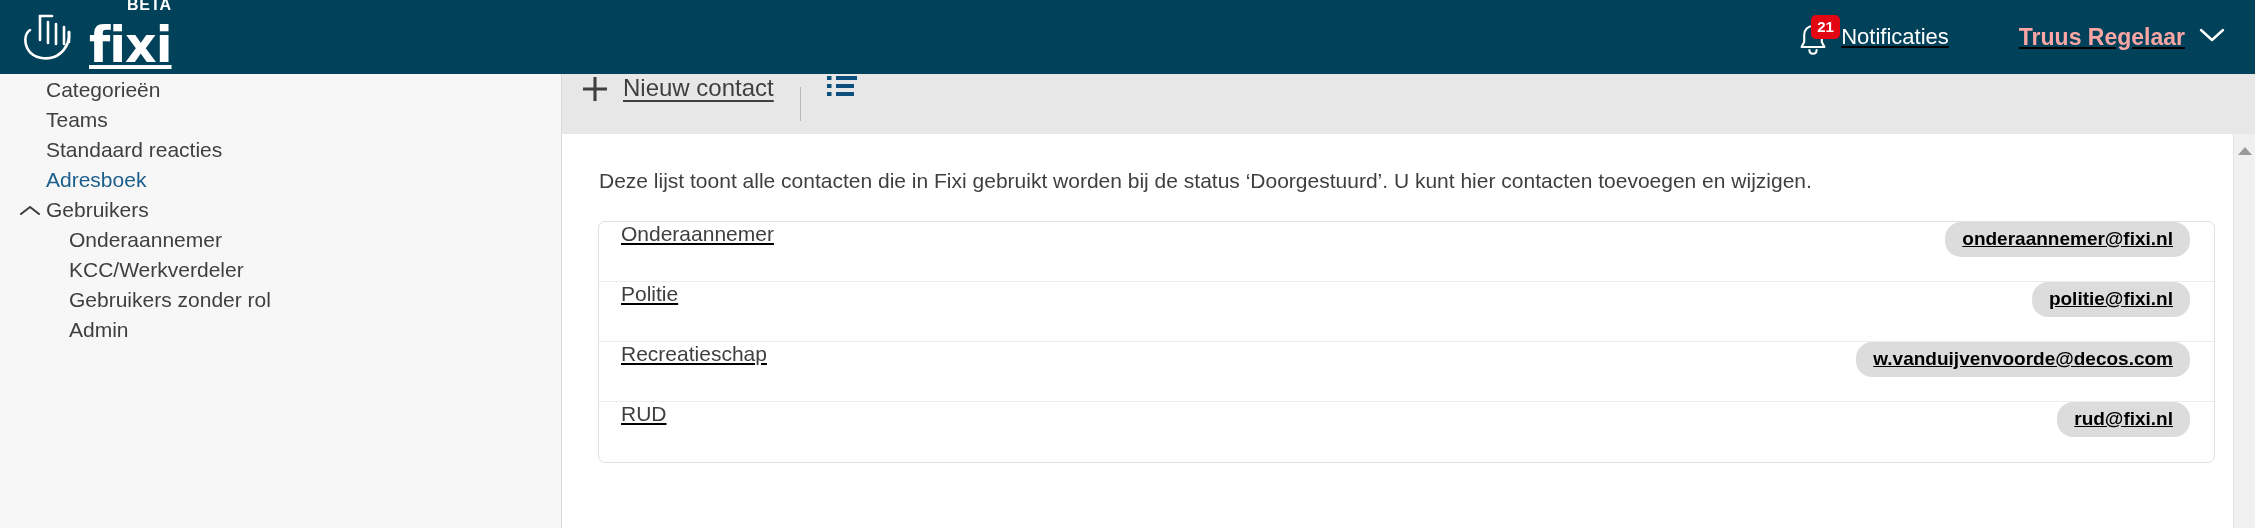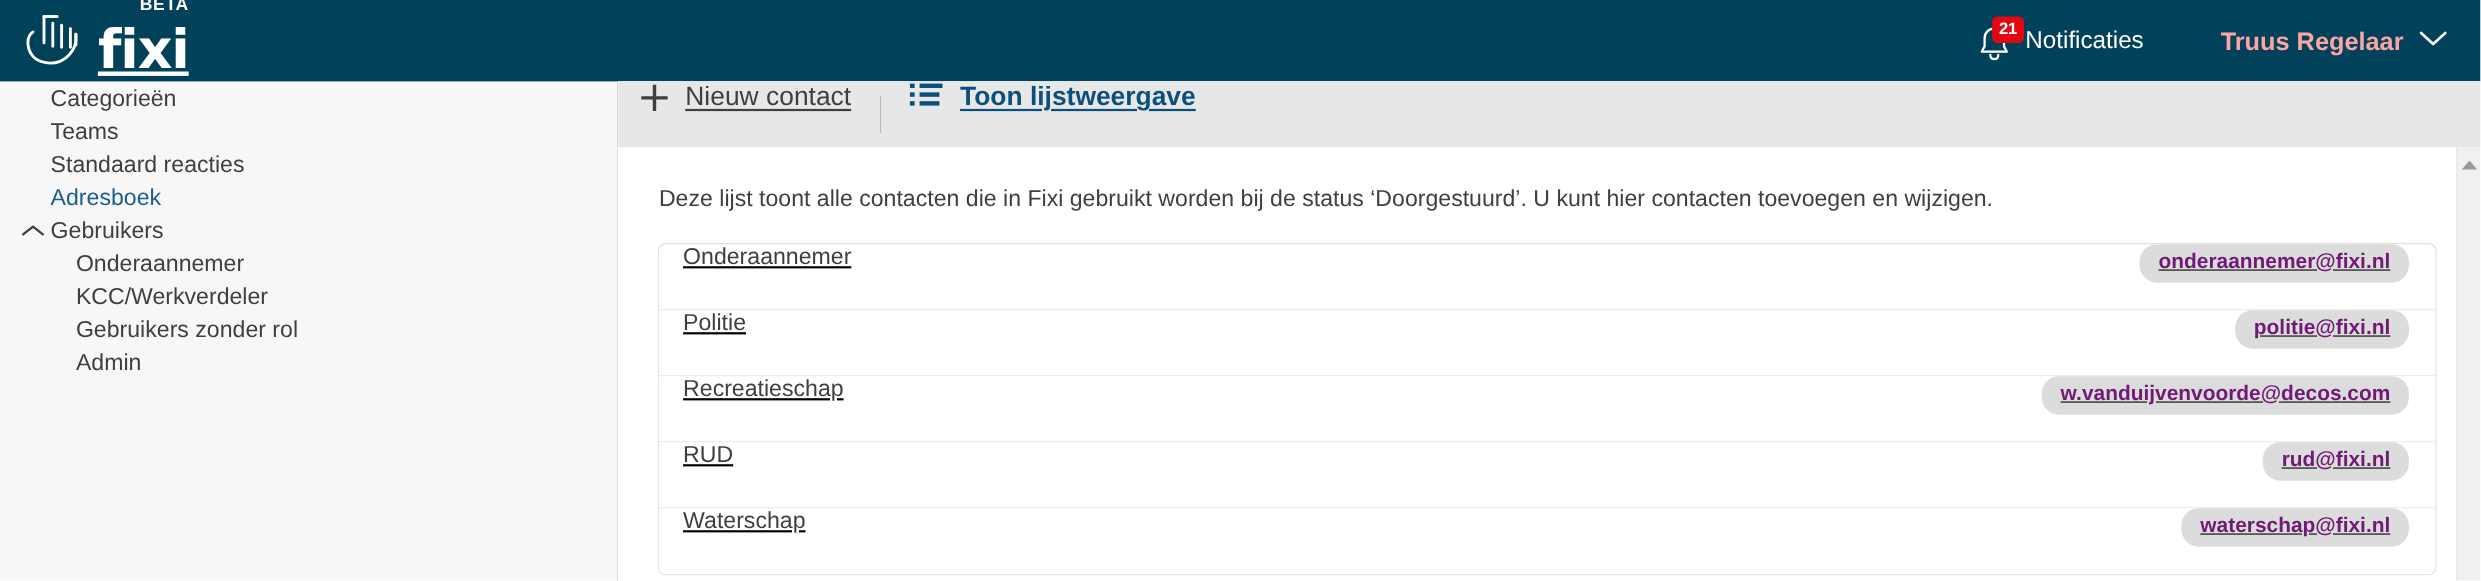--- a/index.html
+++ b/index.html
@@ -63,20 +63,21 @@
     font-weight: 700;
     letter-spacing: 0.6px;
     font-family: "Liberation Sans", sans-serif;
   }
 
   .topbar-right {
     margin-left: auto;
     display: flex;
     align-items: center;
     height: 74px;
+    text-decoration: underline;
   }
 
   .notif {
     display: flex;
     align-items: center;
     position: relative;
     cursor: pointer;
     padding: 0 6px;
   }
   .bell-wrap { position: relative; width: 34px; height: 40px; }
@@ -230,21 +231,21 @@
   }
   .contact-row:last-child { border-bottom: none; }
   .contact-name {
     font-size: 21px;
     color: #3f3f3f;
     white-space: nowrap;
   }
   .contact-email {
     margin-left: auto;
     background: #dcdcdc;
-    color: #701a75;
+    color: #000000;
     font-size: 19px;
     font-weight: 700;
     border-radius: 16px;
     padding: 6px 17px 7px 17px;
     white-space: nowrap;
   }
 
   
   .scrollbar {
     position: absolute;
@@ -370,21 +371,20 @@
           <span class="list-icon">
             <svg width="30" height="24" viewBox="0 0 30 24" fill="none" aria-hidden="true">
               <rect x="0" y="2" width="4.5" height="4" fill="#0d4f7c"></rect>
               <rect x="0" y="10" width="4.5" height="4" fill="#0d4f7c"></rect>
               <rect x="0" y="18" width="4.5" height="4" fill="#0d4f7c"></rect>
               <rect x="9" y="2" width="21" height="4" fill="#0d4f7c"></rect>
               <rect x="9" y="10" width="18" height="4" fill="#0d4f7c"></rect>
               <rect x="9" y="18" width="18" height="4" fill="#0d4f7c"></rect>
             </svg>
           </span>
-          <span class="tool-label-2">Toon lijstweergave</span>
         </div>
 
       </div>
 
       <div class="content">
 
         <div class="description">Deze lijst toont alle contacten die in Fixi gebruikt worden bij de status ‘Doorgestuurd’. U kunt hier contacten toevoegen en wijzigen.</div>
 
         <div class="contact-card">
 
@@ -401,24 +401,20 @@
           <div class="contact-row">
             <span class="contact-name">Recreatieschap</span>
             <span class="contact-email">w.vanduijvenvoorde@decos.com</span>
           </div>
 
           <div class="contact-row">
             <span class="contact-name">RUD</span>
             <span class="contact-email">rud@fixi.nl</span>
           </div>
 
-          <div class="contact-row">
-            <span class="contact-name">Waterschap</span>
-            <span class="contact-email">waterschap@fixi.nl</span>
-          </div>
 
         </div>
 
         <div class="scrollbar">
           <span class="scroll-arrow-up">
             <svg width="16" height="10" viewBox="0 0 16 10" aria-hidden="true">
               <path d="M8 1 L15 9 L1 9 Z" fill="#9a9a9a"></path>
             </svg>
           </span>
         </div>

